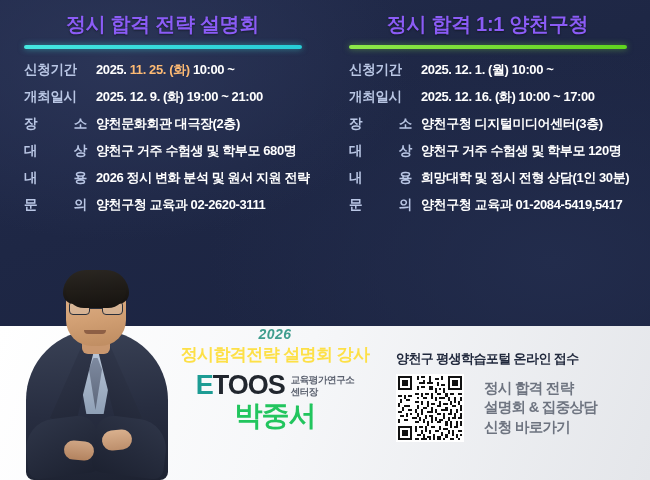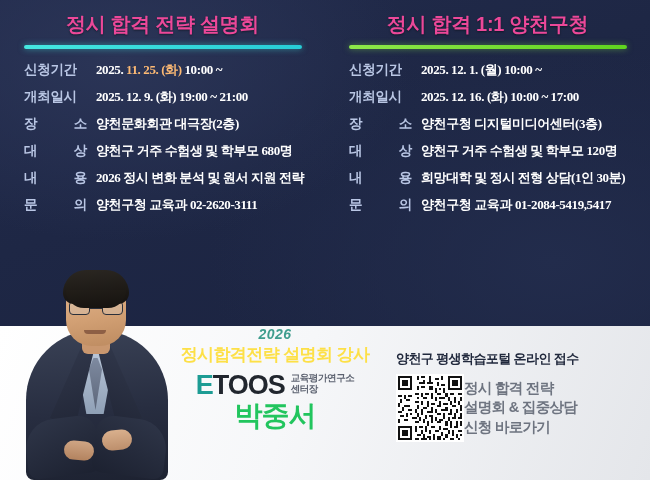--- a/index.html
+++ b/index.html
@@ -16,28 +16,28 @@
     background:
       radial-gradient(ellipse 420px 260px at 18% 18%, #2b3557 0%, rgba(43,53,87,0) 70%),
       radial-gradient(ellipse 480px 300px at 85% 80%, #222c4c 0%, rgba(34,44,76,0) 72%),
       linear-gradient(160deg,#222b4c 0%,#1e2745 45%,#1b2340 100%);
   }
 
   .panels{position:absolute;left:0;top:0;width:650px;height:326px;display:flex;}
   .panel{width:325px;position:relative;}
 
   .panel-title{
-    text-align:center;color:#ec4899;font-size:20px;font-weight:bold;
+    text-align:center;color:#8b5cf6;font-size:20px;font-weight:bold;
     letter-spacing:-0.3px;margin-top:11px;text-shadow:0 1px 2px rgba(0,0,0,.45);
   }
   .rule{height:4px;border-radius:2px;margin:7px auto 0 auto;width:278px;}
   .rule.cyan{background:linear-gradient(90deg,#45e8e0,#27ccd6);box-shadow:0 0 6px rgba(64,226,222,.55);}
   .rule.green{background:linear-gradient(90deg,#8ee84a,#5fd41f);box-shadow:0 0 6px rgba(132,230,70,.5);}
 
-  .rows{margin-top:12px;padding-left:24px;font-family:Liberation Serif, serif;}
+  .rows{margin-top:12px;padding-left:24px;}
   .row{display:flex;align-items:baseline;height:27px;}
   .lbl{
     width:72px;flex:0 0 72px;color:#b9c6e4;font-size:13.5px;font-weight:bold;
     letter-spacing:-0.3px;
   }
   .lbl.spread{display:flex;justify-content:space-between;padding-right:9px;box-sizing:border-box;}
   .val{color:#ffffff;font-size:13px;font-weight:bold;letter-spacing:-0.4px;white-space:nowrap;}
   .hi-cyan{color:#fdba74;}
   .hi-green{color:#ffffff;}
 
@@ -130,33 +130,33 @@
 
   .instructor{
     position:absolute;left:160px;top:326px;width:230px;z-index:6;text-align:center;
   }
   .yr{
     color:#3f9d8e;font-size:14px;font-weight:bold;font-style:italic;letter-spacing:0.5px;
   }
   .inst-sub{
     color:#fde047;font-size:17px;font-weight:bold;letter-spacing:-0.6px;margin-top:1px;
   }
-  .logo-line{display:flex;justify-content:center;gap:6px;margin-top:6px;}
+  .logo-line{display:flex;align-items:center;justify-content:center;gap:6px;margin-top:6px;}
   .logo{font-size:27px;font-weight:bold;letter-spacing:-1px;line-height:1;}
   .logo .e{color:#1d9c94;}
   .logo .rest{color:#21262e;}
   .affil{font-size:9.5px;color:#5c6270;line-height:1.2;text-align:left;font-weight:bold;letter-spacing:-0.4px;}
   .inst-name{
     color:#22c55e;font-size:28px;font-weight:bold;letter-spacing:-1px;margin-top:2px;line-height:1.05;
   }
 
   
   .qr-block{position:absolute;left:396px;top:350px;z-index:6;}
   .qr-head{color:#20283c;font-size:13px;font-weight:bold;letter-spacing:-0.6px;}
-  .qr-row{display:flex;align-items:center;gap:0;margin-top:6px;}
+  .qr-row{display:flex;align-items:center;gap:20px;margin-top:6px;}
   .qr{width:68px;height:68px;background:#fff;position:relative;}
   .qr svg{display:block;}
   .qr-lines{color:#6e7480;font-size:14.5px;font-weight:bold;letter-spacing:-0.7px;line-height:1.35;}
   .qr-lines div{white-space:nowrap;}
 </style>
 </head>
 <body>
 
 <div class="poster">
 

